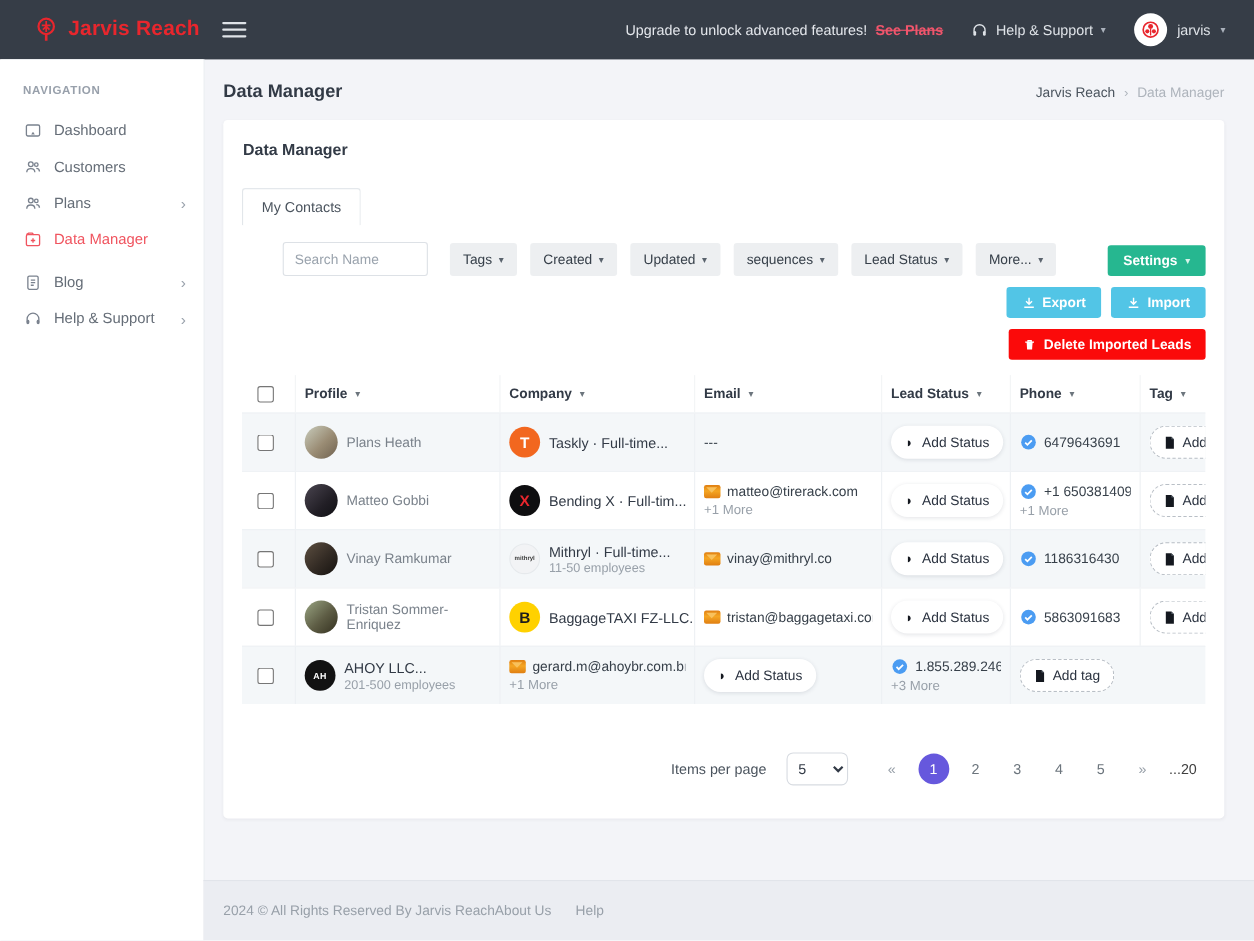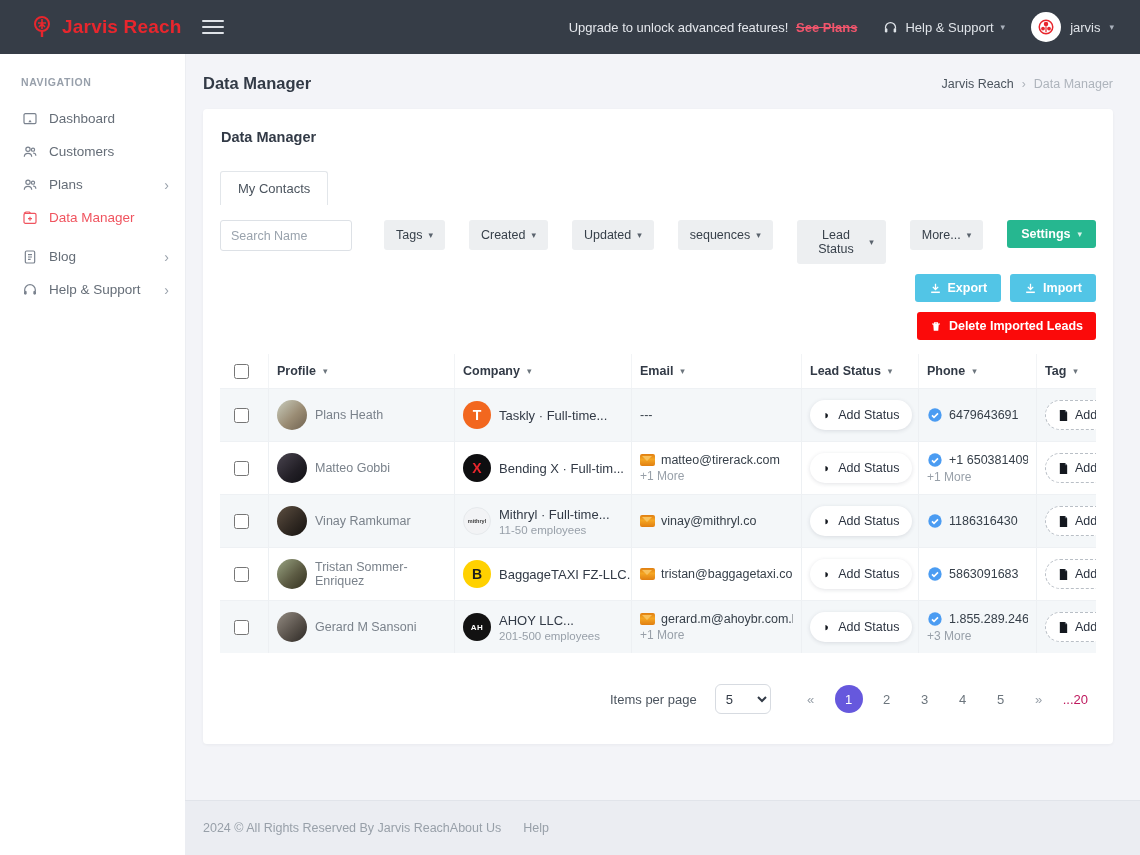--- a/index.html
+++ b/index.html
@@ -42,21 +42,21 @@
   .breadcrumb { font-size:12.5px; display:flex; align-items:center; gap:8px; }
   .bc-root { color:#4b545e; cursor:pointer; }
   .bc-sep { color:#aeb4bc; font-size:12px; }
   .bc-current { color:#aeb4bc; }
 
   .card { margin:0 27px 0 18px; background:#ffffff; border-radius:4px; box-shadow:0 1px 3px rgba(60,70,90,0.06); padding:18px 17px 26px 17px; height:635px; display:flex; flex-direction:column; }
   .card-title { font-size:14.5px; font-weight:bold; color:#323a46; padding:2px 0 0 1px; }
   .tab-row { margin-top:26px; }
   .tab { display:inline-block; padding:9px 17px; font-size:13px; color:#4b545e; border:1px solid #e2e6ea; border-bottom:none; border-radius:3px 3px 0 0; background:#fff; cursor:pointer; }
 
-  .filter-row { margin-top:15px; display:flex; align-items:flex-start; gap:24px; }
+  .filter-row { margin-top:15px; display:flex; align-items:flex-end; gap:12px;margin-left:37px; }
   .search-input { width:132px; height:31px; border:1px solid #dde1e6; border-radius:3px; padding:0 10px; font-size:12.5px; color:#323a46; outline:none; margin-right:8px; font-family:inherit; }
   .search-input::placeholder { color:#9aa3ad; }
   .chip { background:#edeff1; border:none; border-radius:3px; padding:8px 12px; font-size:12.5px; color:#37404a; display:flex; align-items:center; gap:6px; cursor:pointer; font-family:inherit; }
   .chip .chev { color:#5a636d; }
   .btn-settings { margin-left:auto; background:#26b790; color:#ffffff; border:none; border-radius:3px; padding:0 14px; height:28px; font-size:12.5px; font-weight:bold; display:flex; align-items:center; gap:7px; cursor:pointer; font-family:inherit; }
   .btn-settings .chev { color:#d8f3ea; }
 
   .actions-right { display:flex; justify-content:flex-end; gap:9px; margin-top:10px; }
   .btn-blue { background:#52c5e6; color:#ffffff; border:none; border-radius:3px; height:28px; padding:0 14px; font-size:12.5px; font-weight:bold; display:flex; align-items:center; gap:6px; cursor:pointer; font-family:inherit; }
   .btn-del { background:#fb0a0a; color:#ffffff; border:none; border-radius:3px; height:28px; padding:0 13px; font-size:12.5px; font-weight:bold; display:flex; align-items:center; gap:7px; cursor:pointer; font-family:inherit; }
@@ -94,21 +94,21 @@
   .tag-pill { background:#ffffff; border:1px dashed #b9bfc6; border-radius:15px; padding:7px 12px; font-size:12.5px; color:#2b3340; display:flex; align-items:center; gap:6px; cursor:pointer; font-family:inherit; white-space:nowrap; }
 
   
   .pager-row { margin-top:auto; display:flex; align-items:center; justify-content:flex-end; gap:18px; padding:10px 8px 4px 0; }
   .ipp-label { font-size:13px; color:#4b545e; }
   .ipp-select { height:30px; width:56px; border:1px solid #d7dbe1; border-radius:6px; font-size:13px; color:#323a46; padding:0 6px; background:#fff; cursor:pointer; font-family:inherit; }
   .pages { display:flex; align-items:center; gap:10px; margin-left:8px; }
   .pg { min-width:28px; height:28px; display:flex; align-items:center; justify-content:center; font-size:13px; color:#6c757d; cursor:pointer; border-radius:50%; }
   .pg.arrow { color:#98a0a9; }
   .pg.active { background:#6658dd; color:#ffffff; }
-  .pg-more { font-size:13px; color:#be185d; cursor:pointer; }
+  .pg-more { font-size:13px; color:#404040; cursor:pointer; }
 
   
   .footer { margin-top:auto; height:55px; background:#ebedf2; border-top:1px solid #e1e4ea; display:flex; align-items:center; padding:0 26px 0 18px; }
   .copyright { font-size:12.5px; color:#98a0a9; }
   .foot-links { display:flex; gap:22px; font-size:12.5px; color:#98a0a9; }
   .foot-links span { cursor:pointer; }
 </style>
 </head>
 <body>
 
@@ -542,24 +542,20 @@
                   <span>Add tag</span>
                 </button>
               </div>
           </div>
 
           <div class="trow striped">
             <div class="td">
                 <input type="checkbox" class="cb" style="">
               </div>
             <div class="td">
-                <span class="avatar" style="background:linear-gradient(135deg,#938b82 0%,#5a534c 55%,#2c2824 100%)"></span>
-                <span class="pname">Gerard M Sansoni</span>
-              </div>
-            <div class="td">
                 <span class="clogo" style="background:#121212;color:#ffffff;font-size:8px;letter-spacing:0.5px">AH</span>
                 <span class="cinfo">
                   <span class="cname">AHOY LLC...</span>
                   <span class="csub">201-500 employees</span>
                 </span>
               </div>
             <div class="td">
                 <span class="stack">
                   <span class="iconline">
                     <span class="mail-ic" style="display:inline-flex"></span>

